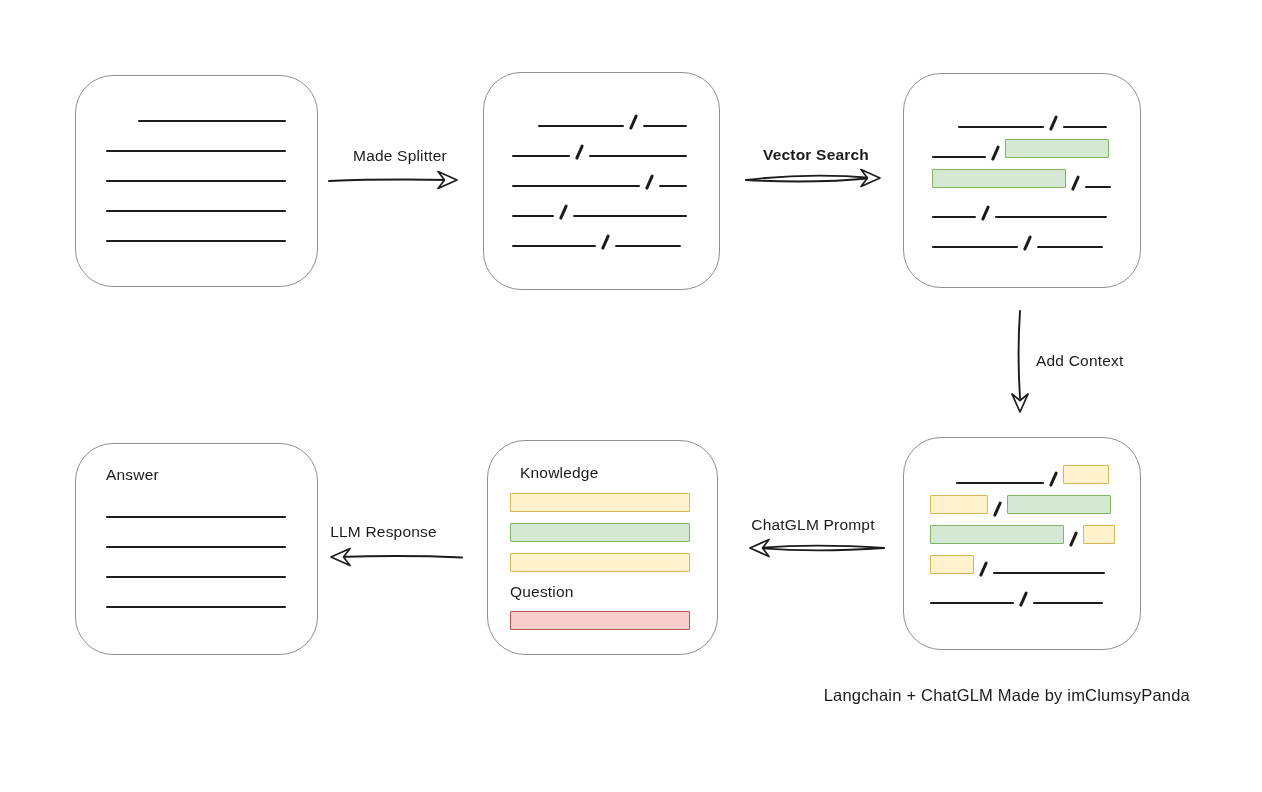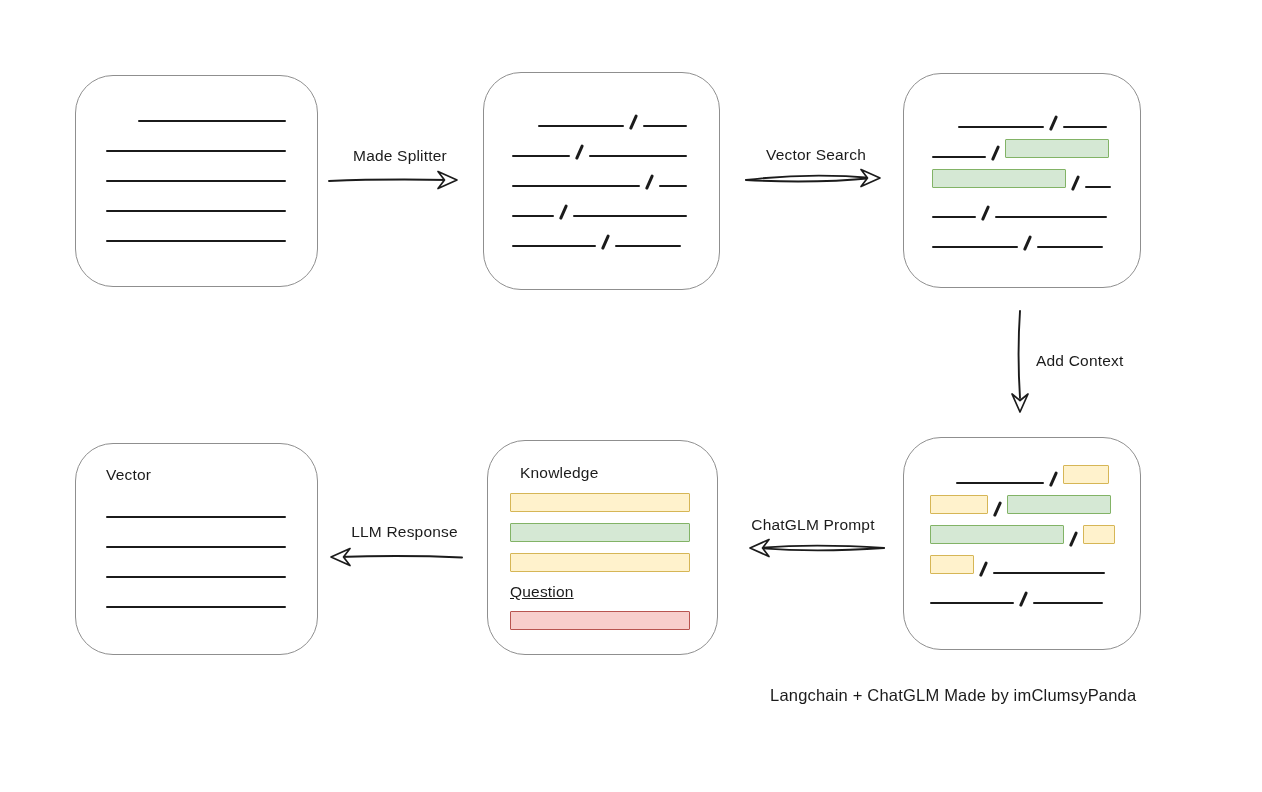--- a/index.html
+++ b/index.html
@@ -34,34 +34,34 @@
 
   
   #node-document .node-rows{padding:26px 0 0 30px;}
   #node-chunks .node-rows, #node-matched .node-rows{padding:34px 0 0 28px;}
   #node-context .node-rows{padding:26px 0 0 26px;}
   #node-answer .node-title{margin:22px 0 0 30px;}
   #node-answer .node-rows{padding:14px 0 0 30px;}
   #node-prompt .node-title{margin:23px 0 0 32px;}
   #node-prompt .bars{padding:11px 0 0 22px;}
   #node-prompt .bars .seg-row{margin-bottom:11px;height:19px;}
-  #node-prompt .q-title{margin:0 0 0 22px;text-decoration:underline;}
+  #node-prompt .q-title{margin:0 0 0 22px;}
   #node-prompt .q-bars{padding:10px 0 0 22px;}
 
   .node-title{font-size:15.5px;letter-spacing:.2px;}
   .arrow-label{
     position:absolute;font-size:15.5px;letter-spacing:.2px;
     text-align:center;white-space:nowrap;
   }
   .arrow-svg{position:absolute;overflow:visible;}
   .arrow-svg path{stroke:var(--ink,#1b1b1b);fill:none;stroke-linecap:round;stroke-linejoin:round;}
   .arrow-svg .head{fill:#ffffff;stroke-width:1.7;}
   .footer-credit{
     position:absolute;left:770px;top:686px;width:420px;
-    text-align:left;font-size:16.5px;letter-spacing:.2px;white-space:nowrap;
+    text-align:right;font-size:16.5px;letter-spacing:.2px;white-space:nowrap;
   }
 </style>
 </head>
 <body>
 
 <div class="canvas">
 
   <div class="node" id="node-document" style="left:75px;top:75px;width:243px;height:212px;">
     <div class="node-rows">
         <div class="seg-row">
@@ -191,21 +191,21 @@
       </div>
     <div class="node-title q-title">Question</div>
     <div class="node-rows bars q-bars">
         <div class="seg-row">
           <div class="seg-box seg-red" style="width: 180px;"></div>
         </div>
       </div>
   </div>
 
   <div class="node" id="node-answer" style="left:75px;top:443px;width:243px;height:212px;">
-    <div class="node-title">Vector</div>
+    <div class="node-title">Answer</div>
     <div class="node-rows">
         <div class="seg-row">
           <div class="seg-line" style="width: 180px;"></div>
         </div>
         <div class="seg-row">
           <div class="seg-line" style="width: 180px;"></div>
         </div>
         <div class="seg-row">
           <div class="seg-line" style="width: 180px;"></div>
         </div>
@@ -219,36 +219,36 @@
     <path d="M3,14 C42,12.4 92,12.4 124,13" stroke-width="1.9"></path>
     <path class="head" d="M112,4.5 L131,13 L112,21.5 L118.5,13 Z"></path>
   </svg>
   <div class="arrow-label" style="left:330px;top:147px;width:140px;">Made Splitter</div>
 
   <svg class="arrow-svg" style="left:742px;top:164px;" width="150" height="28" aria-hidden="true">
     <path d="M4,16 C48,10.6 96,10.8 131,14" stroke-width="1.8"></path>
     <path d="M4,16 C50,18.6 98,17.2 131,14" stroke-width="1.8"></path>
     <path class="head" d="M119,5.5 L138,14 L119,22.5 L125.5,14 Z"></path>
   </svg>
-  <div class="arrow-label" style="left:742px;top:146px;width:148px;">Vector Search</div>
+  <div class="arrow-label" style="left:742px;top:146px;width:148px;font-weight:bold;">Vector Search</div>
 
   <svg class="arrow-svg" style="left:1008px;top:308px;" width="24" height="110" aria-hidden="true">
     <path d="M12,3 C9.6,38 10.6,68 12,90" stroke-width="1.9"></path>
     <path class="head" d="M4,86 L12,104 L20,86 L12,92.5 Z"></path>
   </svg>
   <div class="arrow-label" style="left:1036px;top:352px;text-align:right;">Add Context</div>
 
   <svg class="arrow-svg" style="left:738px;top:534px;" width="150" height="28" aria-hidden="true">
     <path d="M146,14 C100,10.8 54,11 19,14" stroke-width="1.8"></path>
     <path d="M146,14 C98,17.4 52,16.8 19,14" stroke-width="1.8"></path>
     <path class="head" d="M31,5.5 L12,14 L31,22.5 L24.5,14 Z"></path>
   </svg>
   <div class="arrow-label" style="left:733px;top:516px;width:160px;">ChatGLM Prompt</div>
 
   <svg class="arrow-svg" style="left:318px;top:543px;" width="148" height="28" aria-hidden="true">
     <path d="M144,14.5 C102,12.6 58,12.8 20,14" stroke-width="2"></path>
     <path class="head" d="M32,5.5 L13,14 L32,22.5 L25.5,14 Z"></path>
   </svg>
-  <div class="arrow-label" style="left:337px;top:523px;width:135px;">LLM Response</div>
+  <div class="arrow-label" style="left:316px;top:523px;width:135px;">LLM Response</div>
 
   <div class="footer-credit">Langchain + ChatGLM Made by imClumsyPanda</div>
 
 </div>
 
 </body></html>

